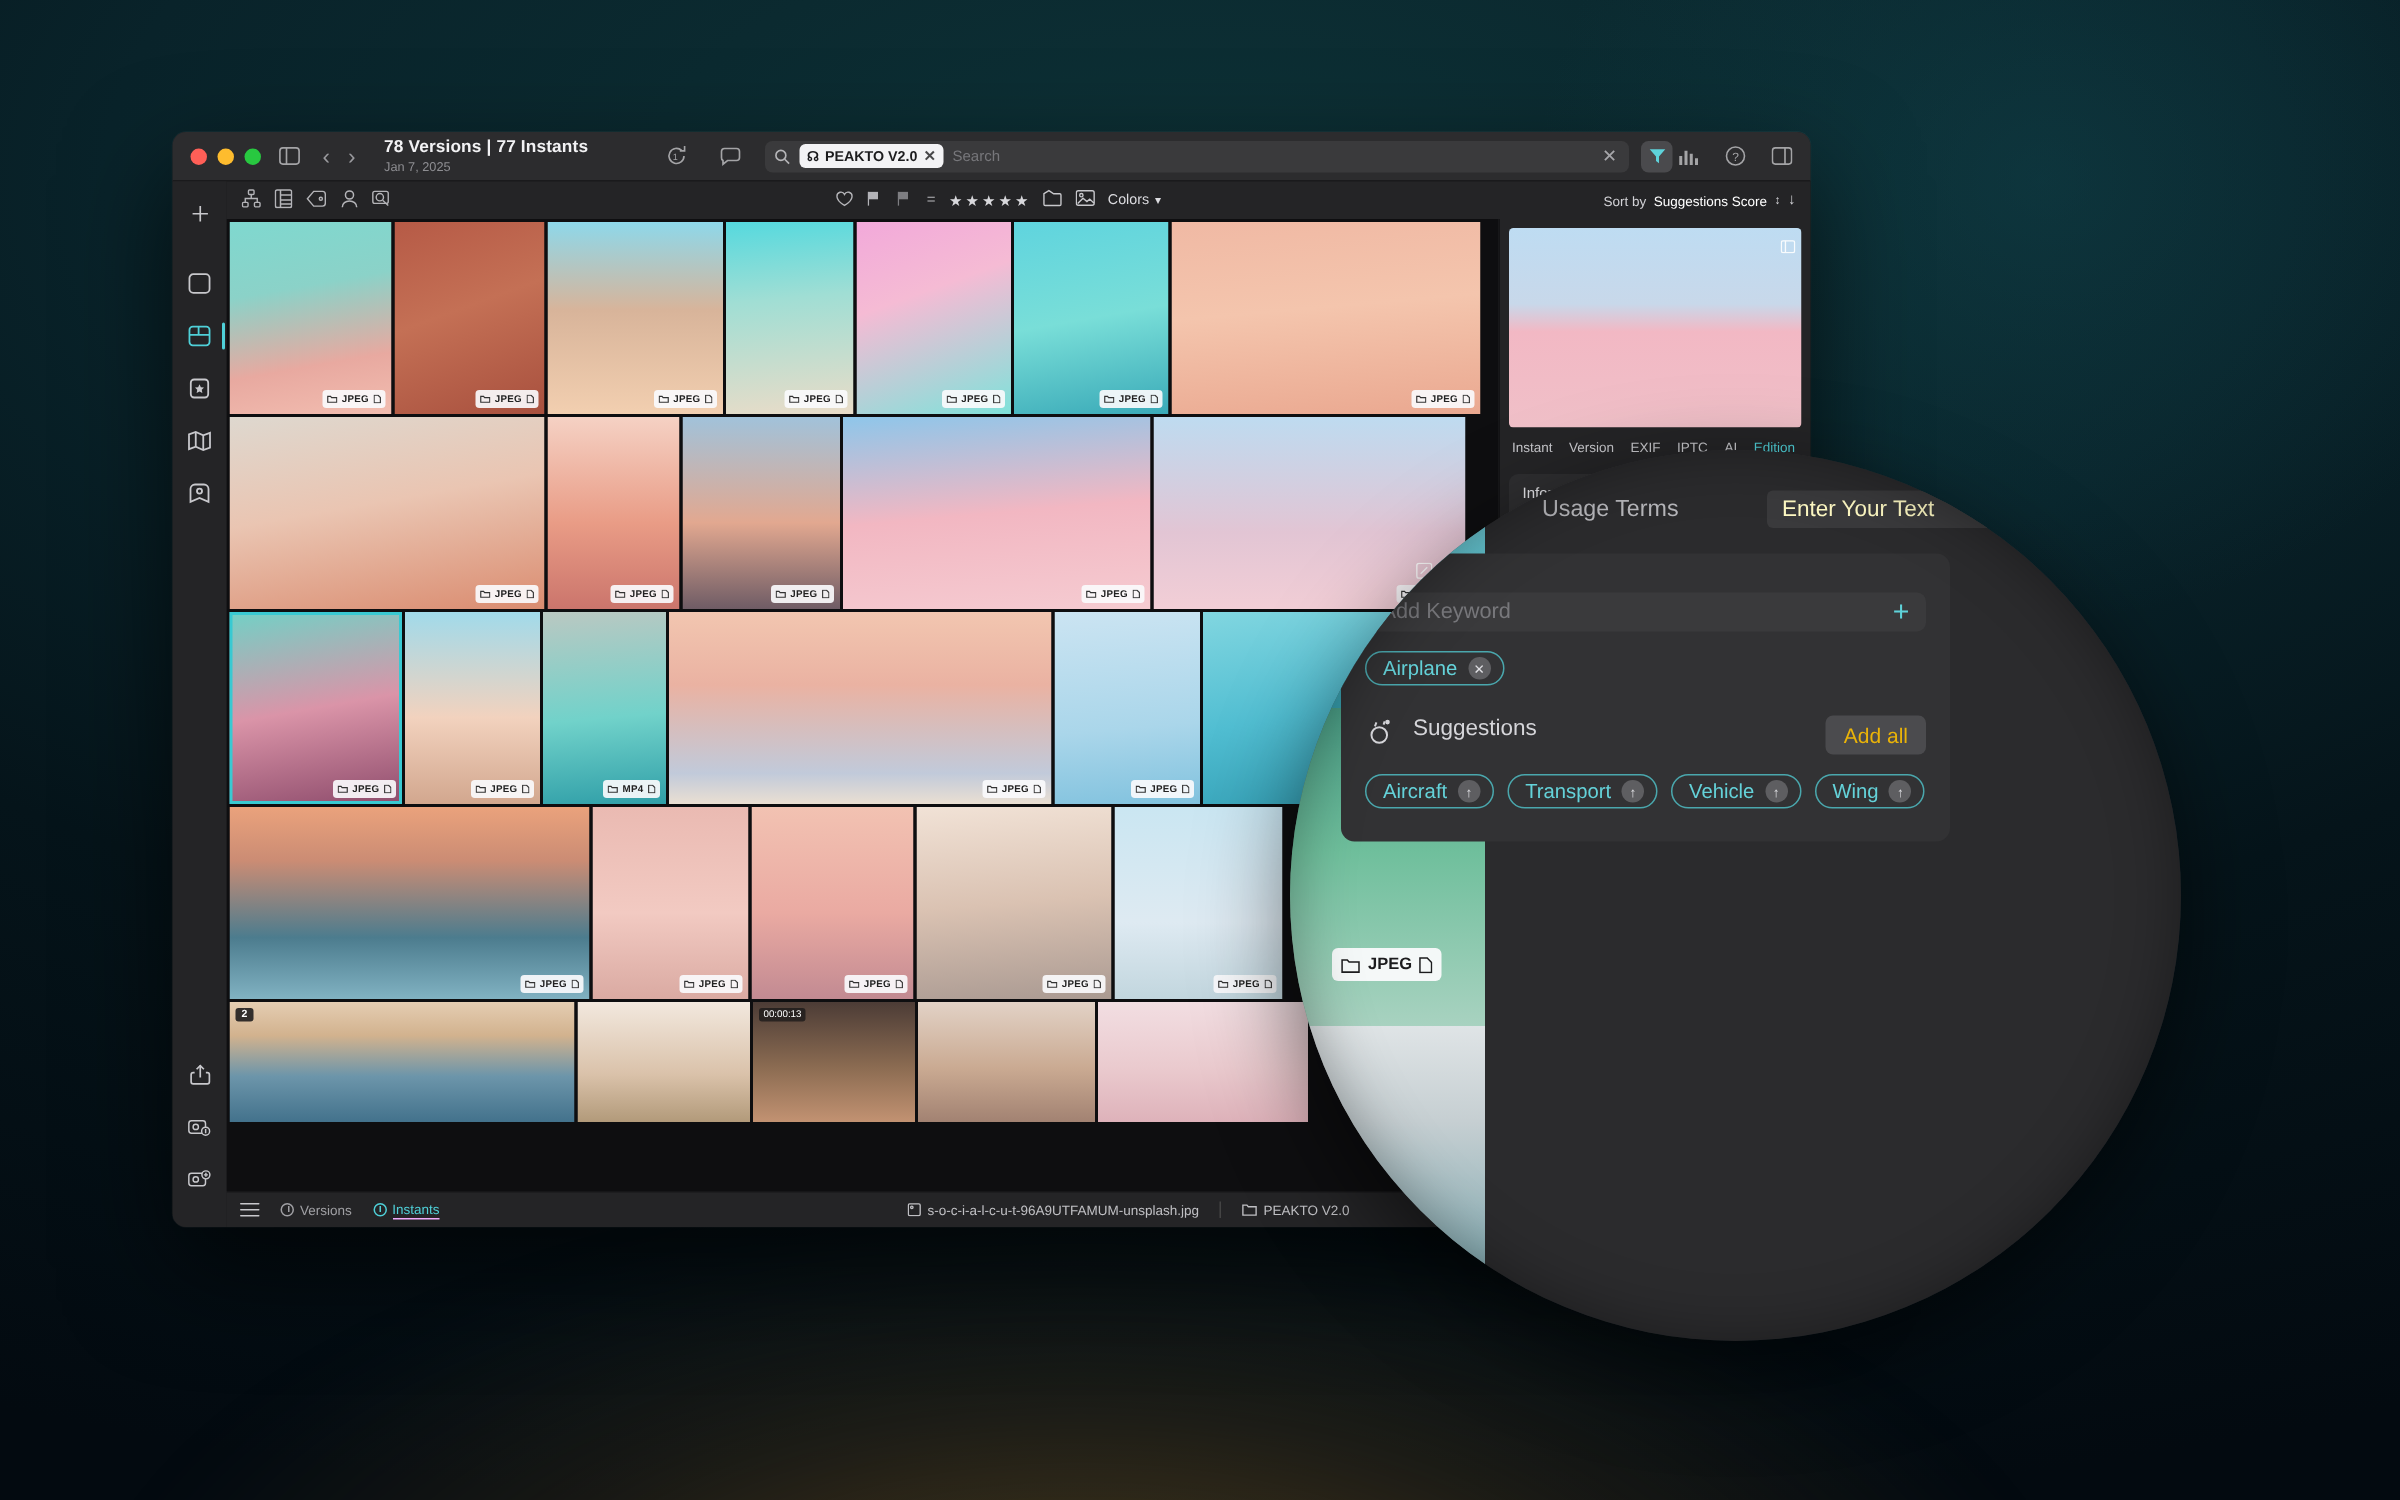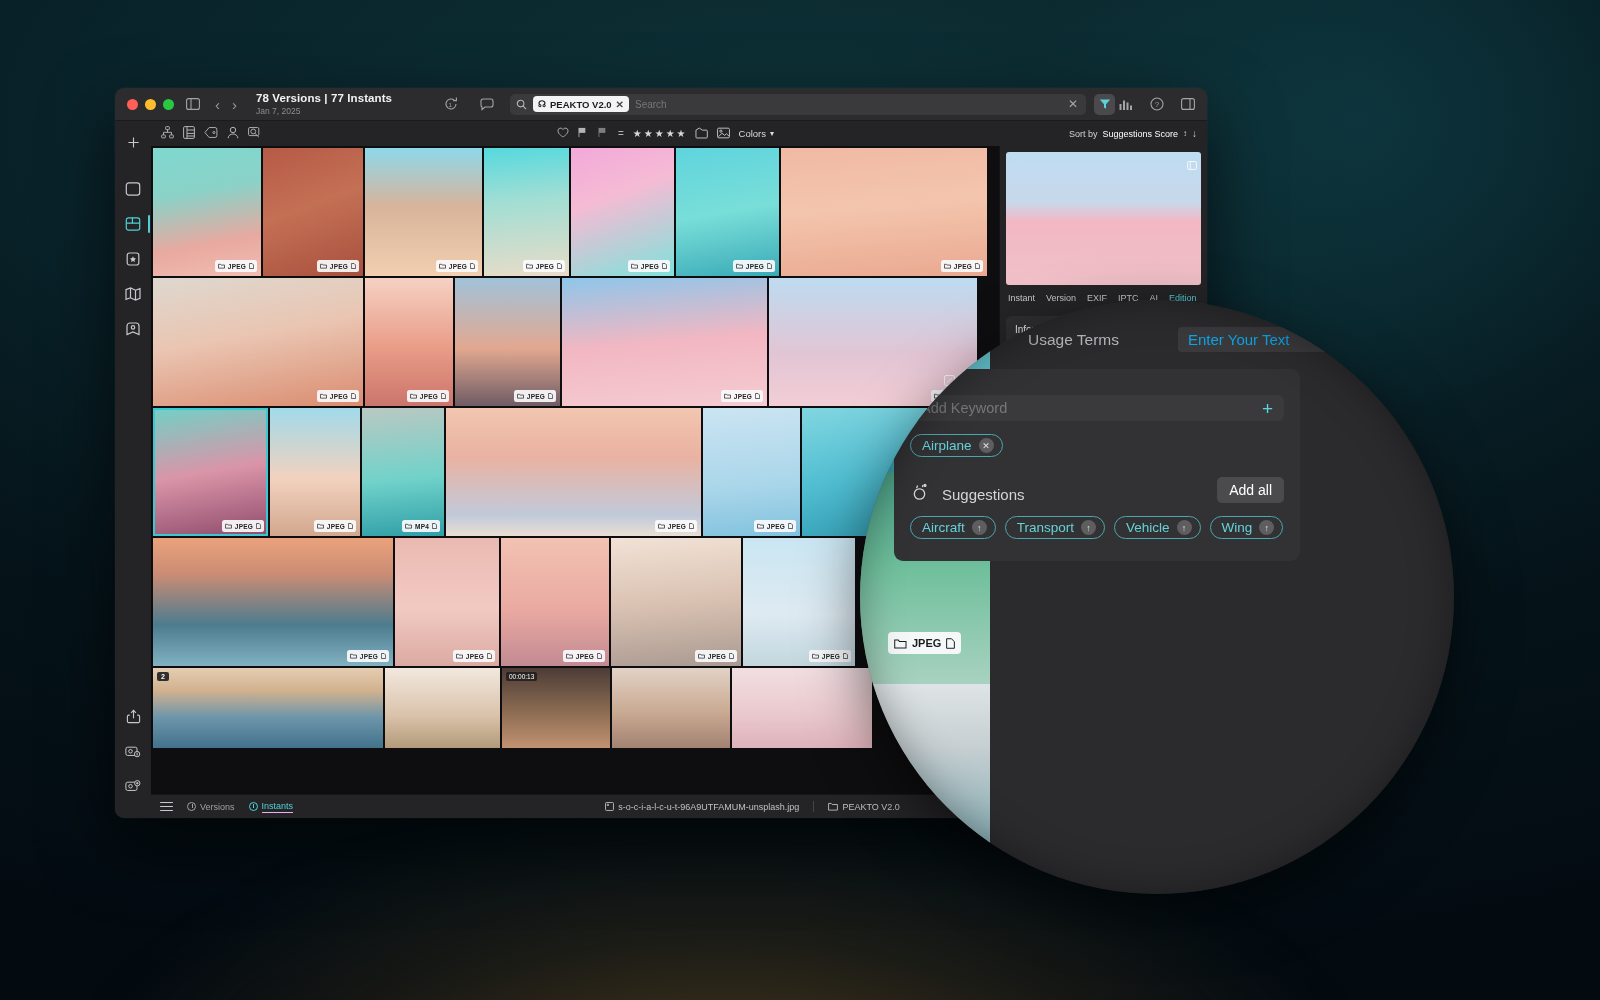--- a/index.html
+++ b/index.html
@@ -187,21 +187,21 @@
 
   .mag-content {
     position: absolute; left: 0; top: 0; width: 594px; height: 594px;
     padding: 22px 14px 0 168px; color: #e8e8ec;
   }
   .m-row { display: flex; align-items: center; height: 35px; }
   .m-lbl { width: 150px; font-size: 15.5px; color: #b6b6ba; }
   .m-val { display: flex; align-items: center; gap: 9px; }
   .m-input {
     background: #3a3a3c; border-radius: 4px; padding: 4px 10px; font-size: 15px;
-    color: #0ea5e9; width: 258px;
+    color: #fef9c3; width: 258px;
   }
   .m-stars { display:flex; gap: 2px; }
   .m-flags { display:flex; gap: 10px; }
   .m-dot { width: 17px; height: 17px; border-radius: 50%; background: #e9e9ed; }
   .m-dots3 { color:#c2c2c6; font-size: 15px; letter-spacing:1px; }
 
   .kw-card { margin: 12px 0 0 0; margin-left: -134px; width: 406px; background: #323234; border-radius: 9px; padding: 14px 16px 22px 16px; }
   .kw-head { display:flex; align-items:center; gap: 9px; }
   .kw-title { font-size: 17px; font-weight: bold; color: #f2f2f5; flex: 1; }
   .kw-btn { background: #4b4b4e; color: #eaeaee; font-size: 14px; border-radius: 5px; padding: 5px 12px; }
@@ -214,23 +214,23 @@
   .kw-add .plus { margin-left: auto; color: #5fd3da; font-size: 19px; line-height: 1; }
   .chips { display:flex; flex-wrap: wrap; gap: 9px; margin-top: 13px; }
   .chip {
     display:flex; align-items:center; gap: 7px; border: 1.2px solid #4aa7ad;
     border-radius: 13px; padding: 3px 8px 3px 11px; font-size: 13.5px; color: #64d2d9;
   }
   .chip .cbtn {
     width: 15px; height: 15px; border-radius: 50%; background: #5e5e61; color: #e0e0e4;
     font-size: 9px; display:flex; align-items:center; justify-content:center;
   }
-  .sugg-row { display:flex; align-items:flex-end; gap: 10px; margin-top: 20px; }
+  .sugg-row { display:flex; align-items:flex-start; gap: 10px; margin-top: 20px; }
   .sugg-label { font-size: 15px; color: #d5d5d9; }
-  .addall { margin-left:auto; background:#4b4b4e; color:#ffffff; font-size:14px; border-radius:5px; padding:5px 12px; }
+  .addall { margin-left:auto; background:#4b4b4e; color:#eab308; font-size:14px; border-radius:5px; padding:5px 12px; }
 
   .mag-fade {
     position: absolute; inset: 0; border-radius: 50%; pointer-events: none;
     box-shadow: inset 0 0 40px rgba(0,0,0,0.35);
   }
   
   .mag-jpeg {
     position:absolute; left: 28px; top: 332px; height: 22px; display:flex; align-items:center;
     gap: 5px; background: rgba(250,250,252,0.95); color:#1c1c1e; font-size: 11px; font-weight:bold;
     padding: 0 6px; border-radius: 4px;

